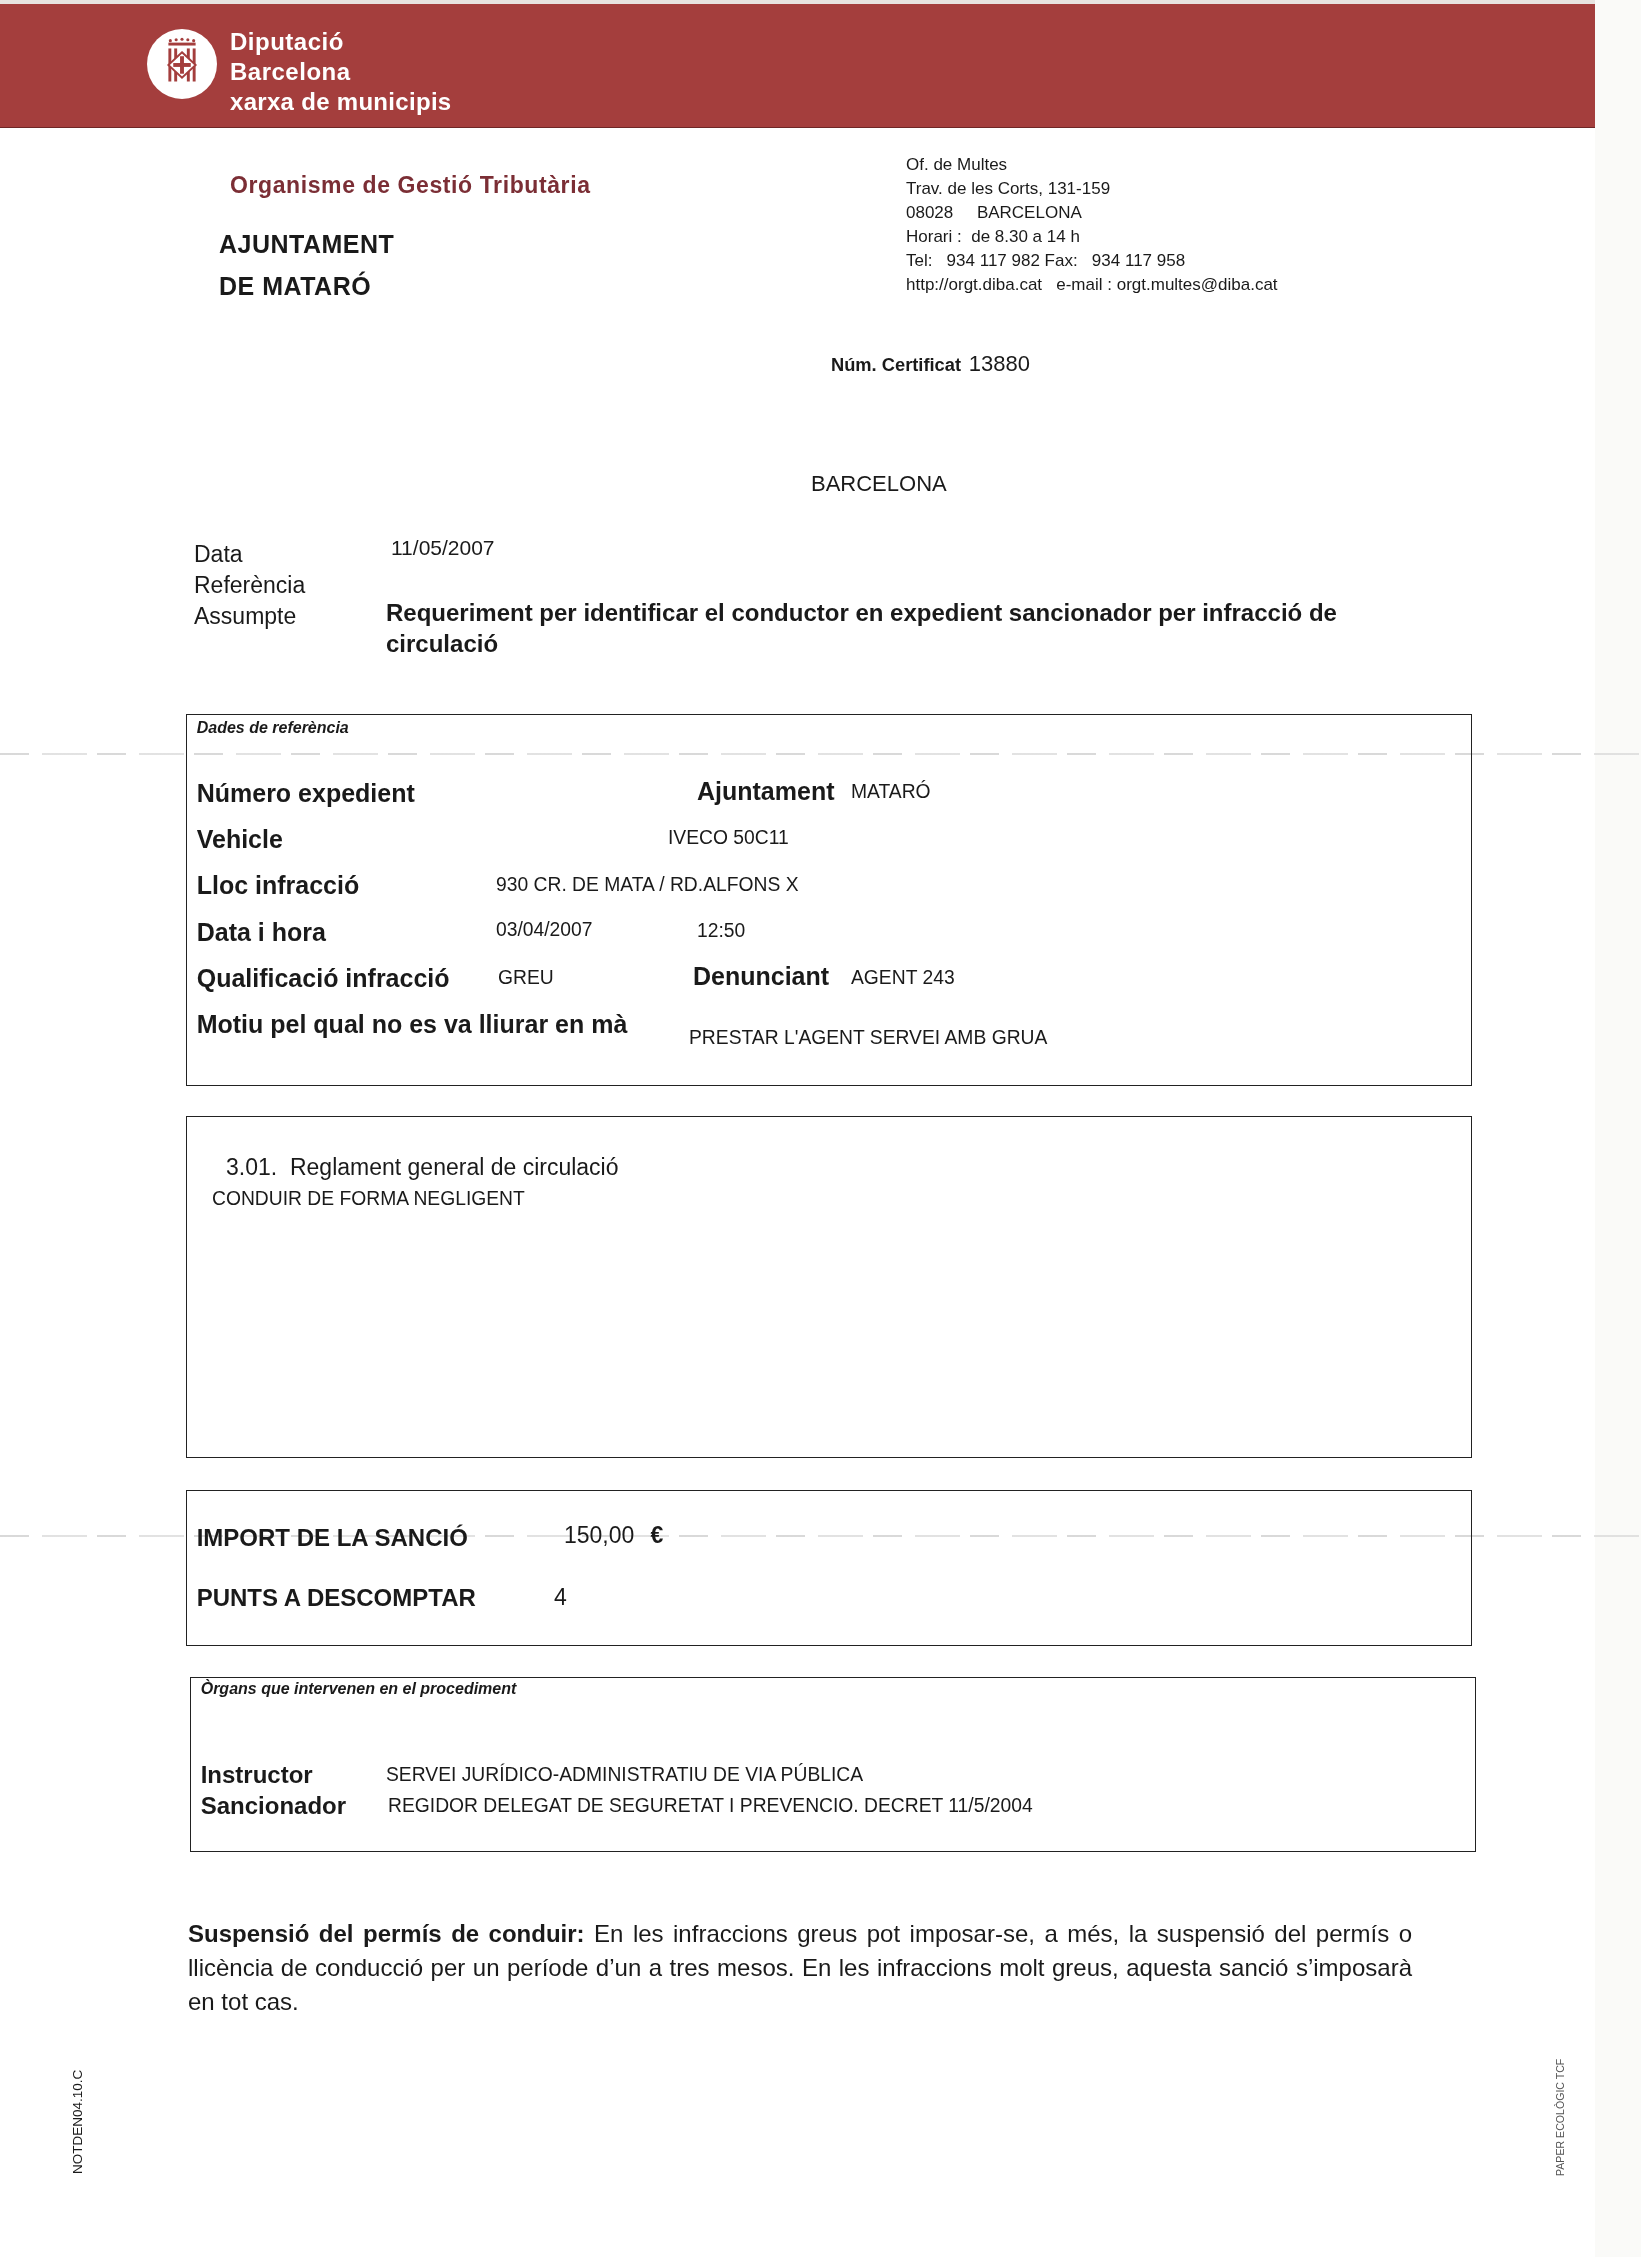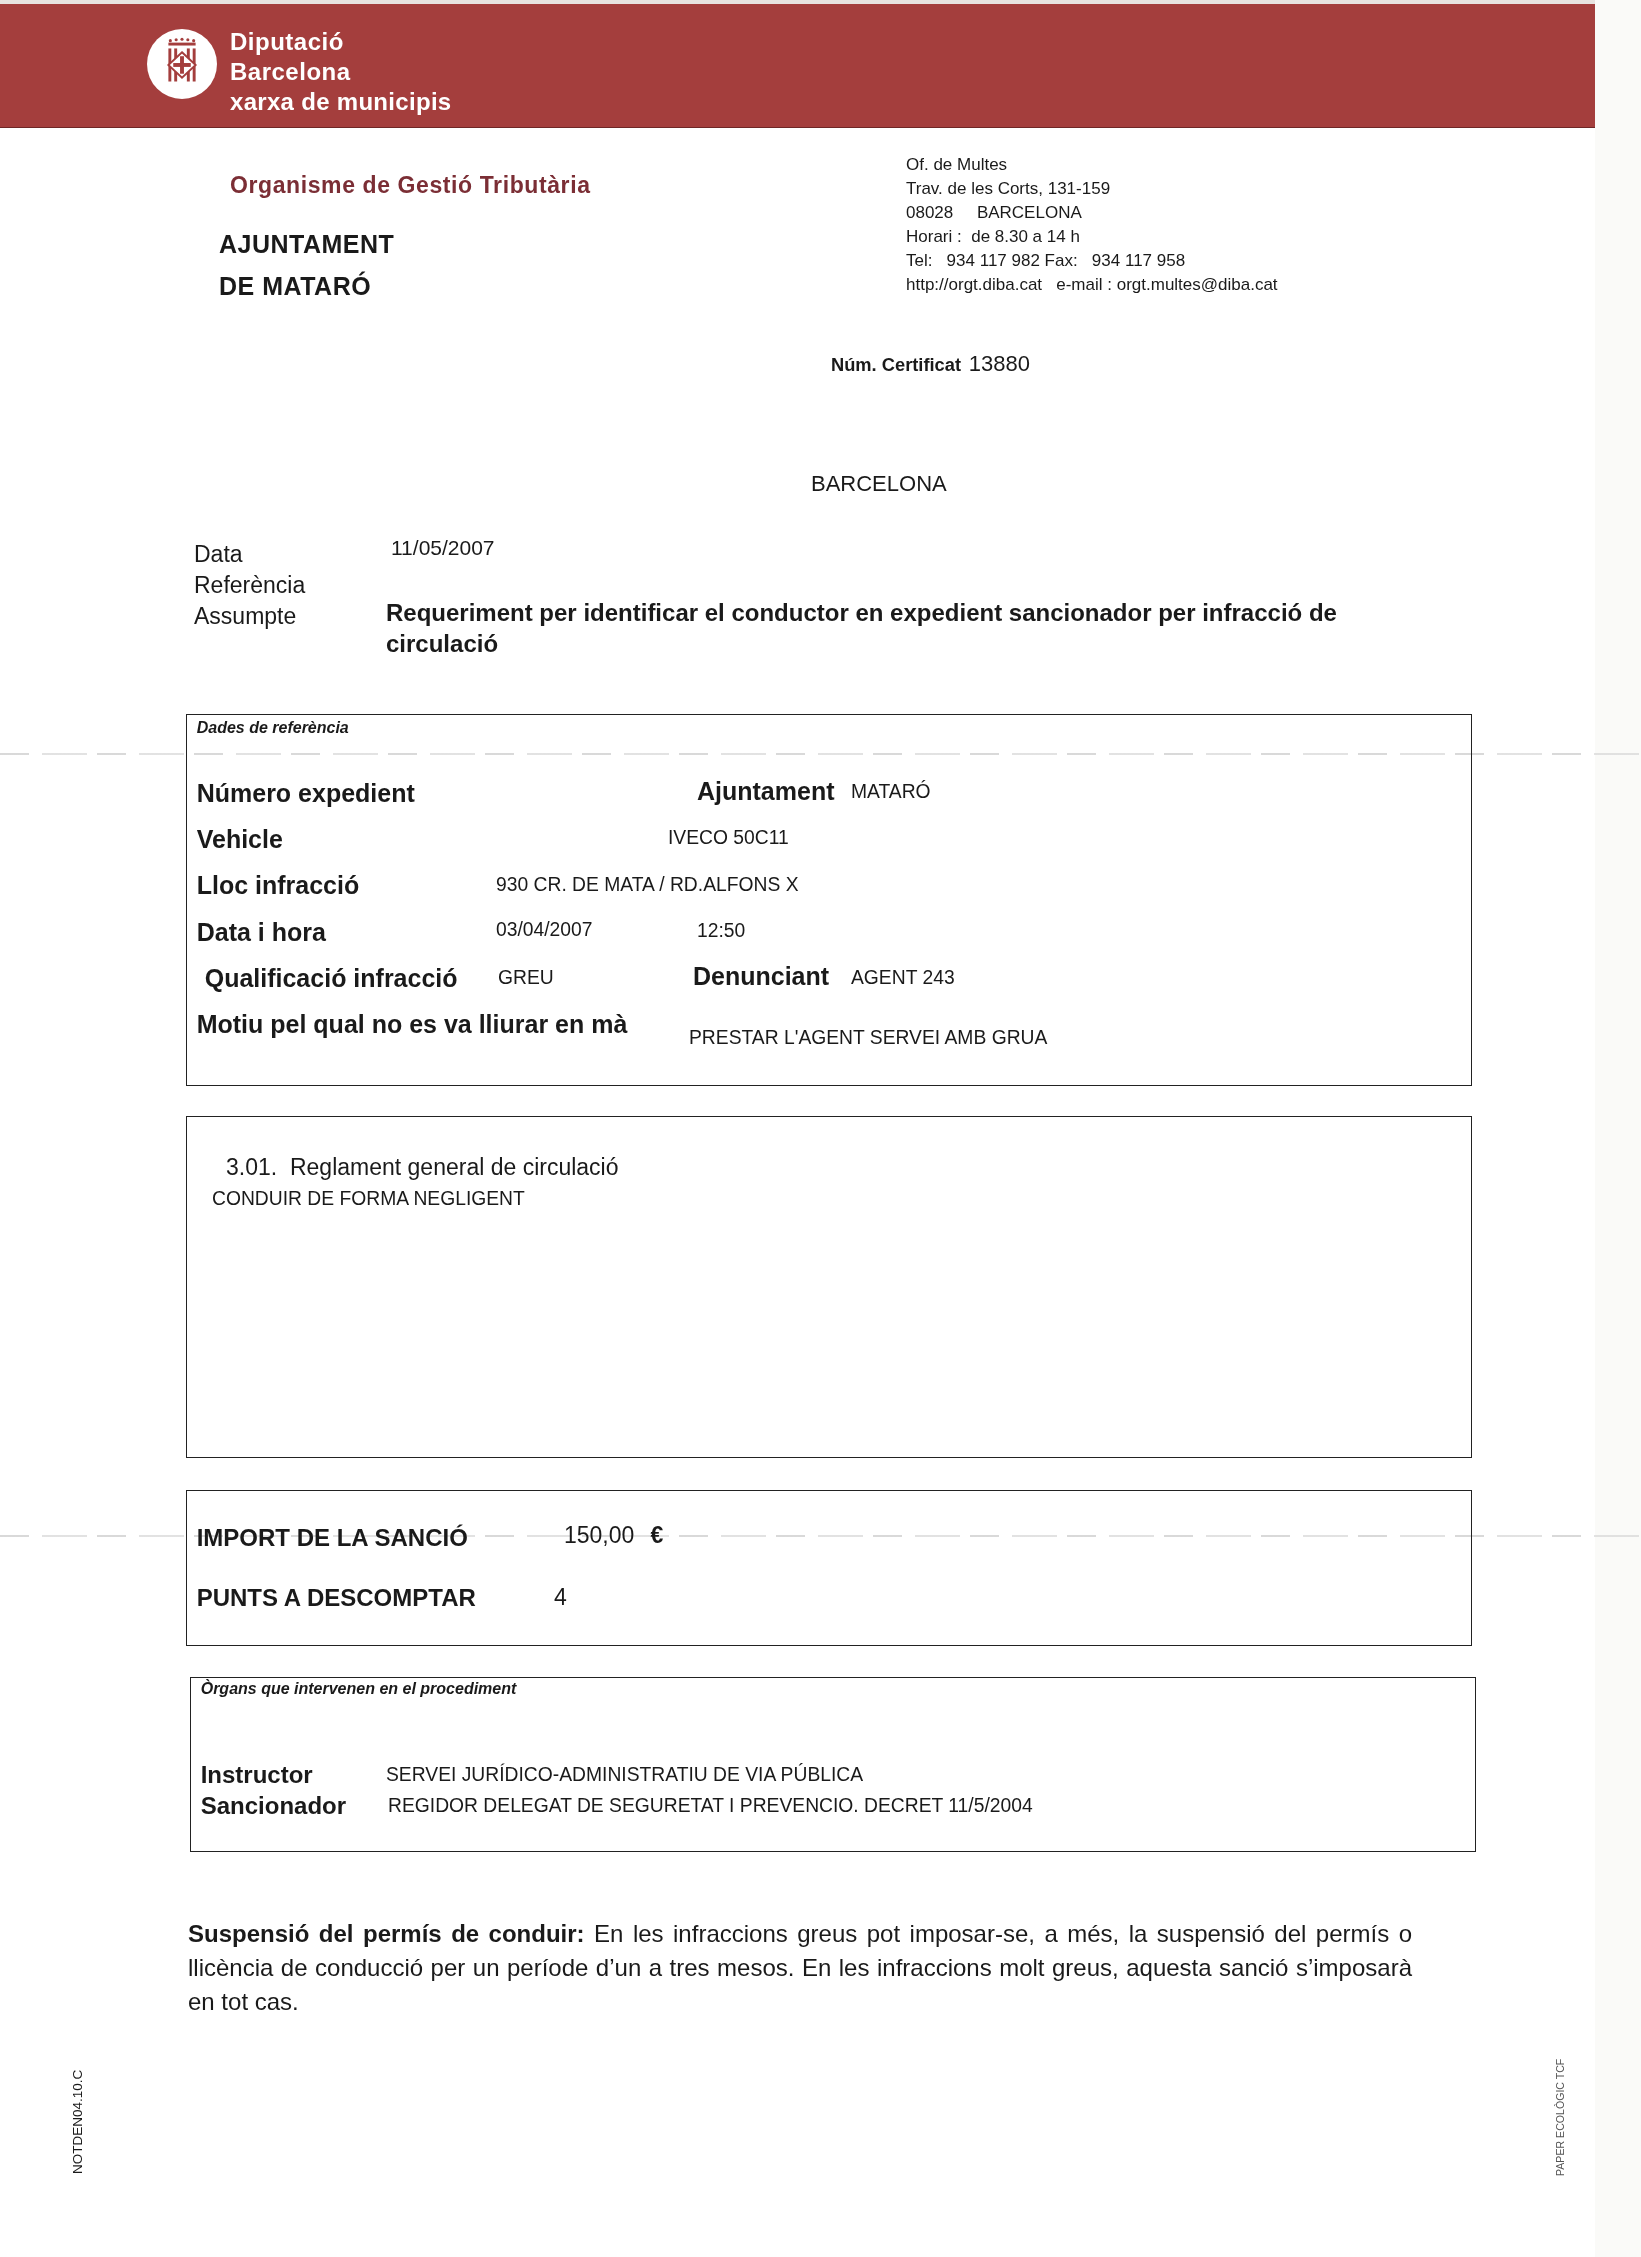--- a/index.html
+++ b/index.html
@@ -101,21 +101,21 @@
   <div class="lbl" style="left:9.7px;top:64px;">Número expedient</div>
   <div class="lbl" style="left:510px;top:62px;">Ajuntament</div>
   <div class="val" style="left:664px;top:66px;">MATARÓ</div>
   <div class="lbl" style="left:9.7px;top:110px;">Vehicle</div>
   <div class="val" style="left:481px;top:112px;">IVECO 50C11</div>
   <div class="lbl" style="left:9.7px;top:156px;">Lloc infracció</div>
   <div class="val" style="left:309px;top:159px;">930 CR. DE MATA / RD.ALFONS X</div>
   <div class="lbl" style="left:9.7px;top:203px;">Data i hora</div>
   <div class="val" style="left:309px;top:204px;">03/04/2007</div>
   <div class="val" style="left:510px;top:205px;">12:50</div>
-  <div class="lbl" style="left:9.7px;top:249px;margin-left:8px;">Qualificació infracció</div>
+  <div class="lbl" style="left:9.7px;top:249px;">Qualificació infracció</div>
   <div class="val" style="left:311px;top:252px;">GREU</div>
   <div class="lbl" style="left:506px;top:247px;">Denunciant</div>
   <div class="val" style="left:664px;top:252px;">AGENT 243</div>
   <div class="lbl" style="left:9.7px;top:295px;">Motiu pel qual no es va lliurar en mà</div>
   <div class="val" style="left:502px;top:312px;">PRESTAR L'AGENT SERVEI AMB GRUA</div>
 </div>
 
 <div class="abs box" style="left:186px;top:1116px;width:1286px;height:342px;">
   <div class="val" style="left:39px;top:37px;font-size:23px;white-space:pre;">3.01.  Reglament general de circulació</div>
   <div class="val" style="left:25px;top:71px;">CONDUIR DE FORMA NEGLIGENT</div>

